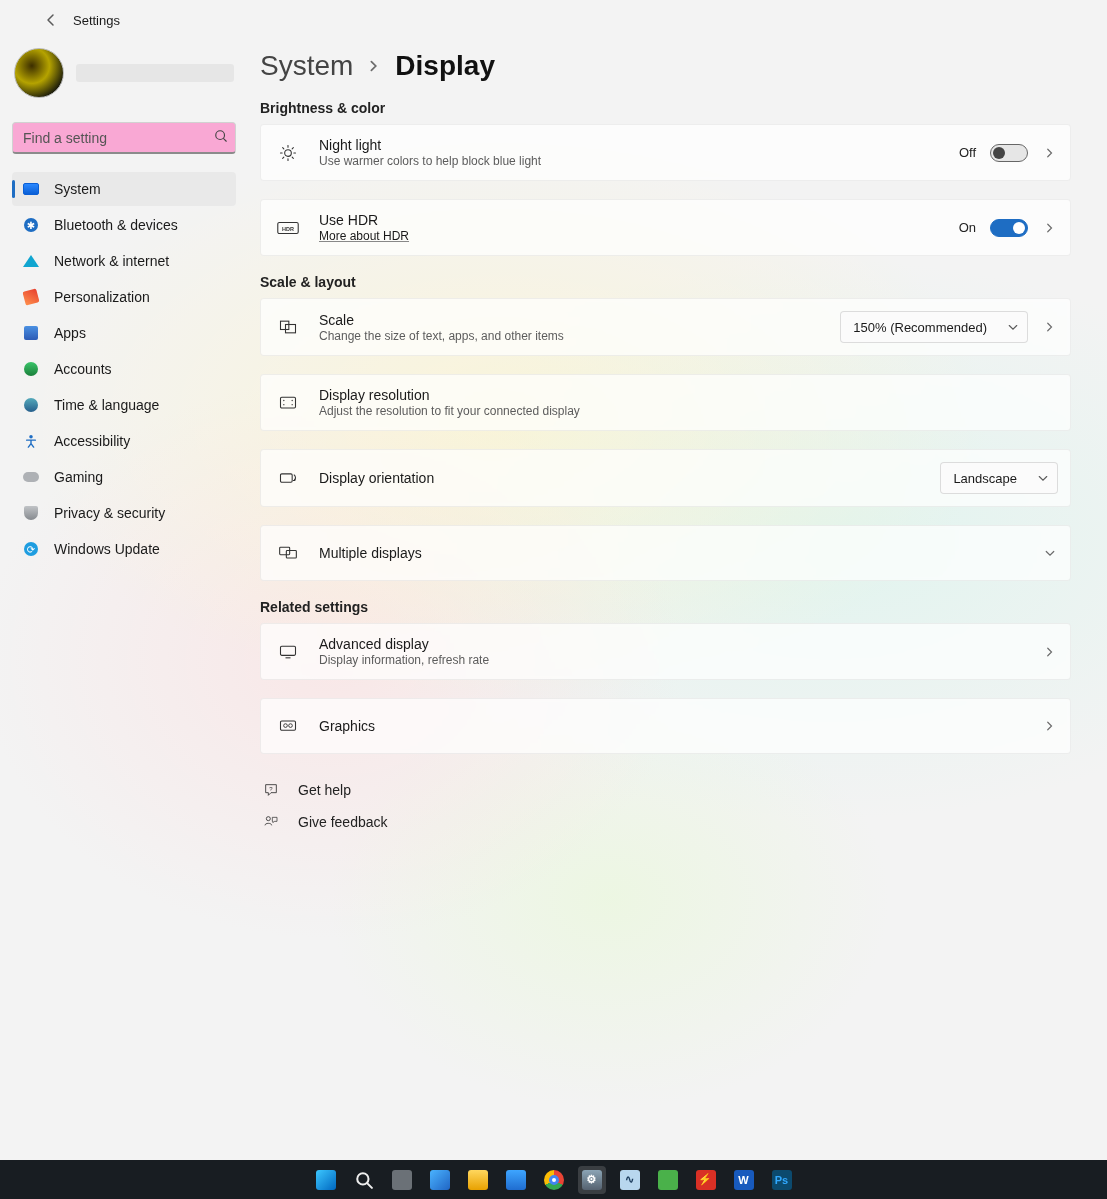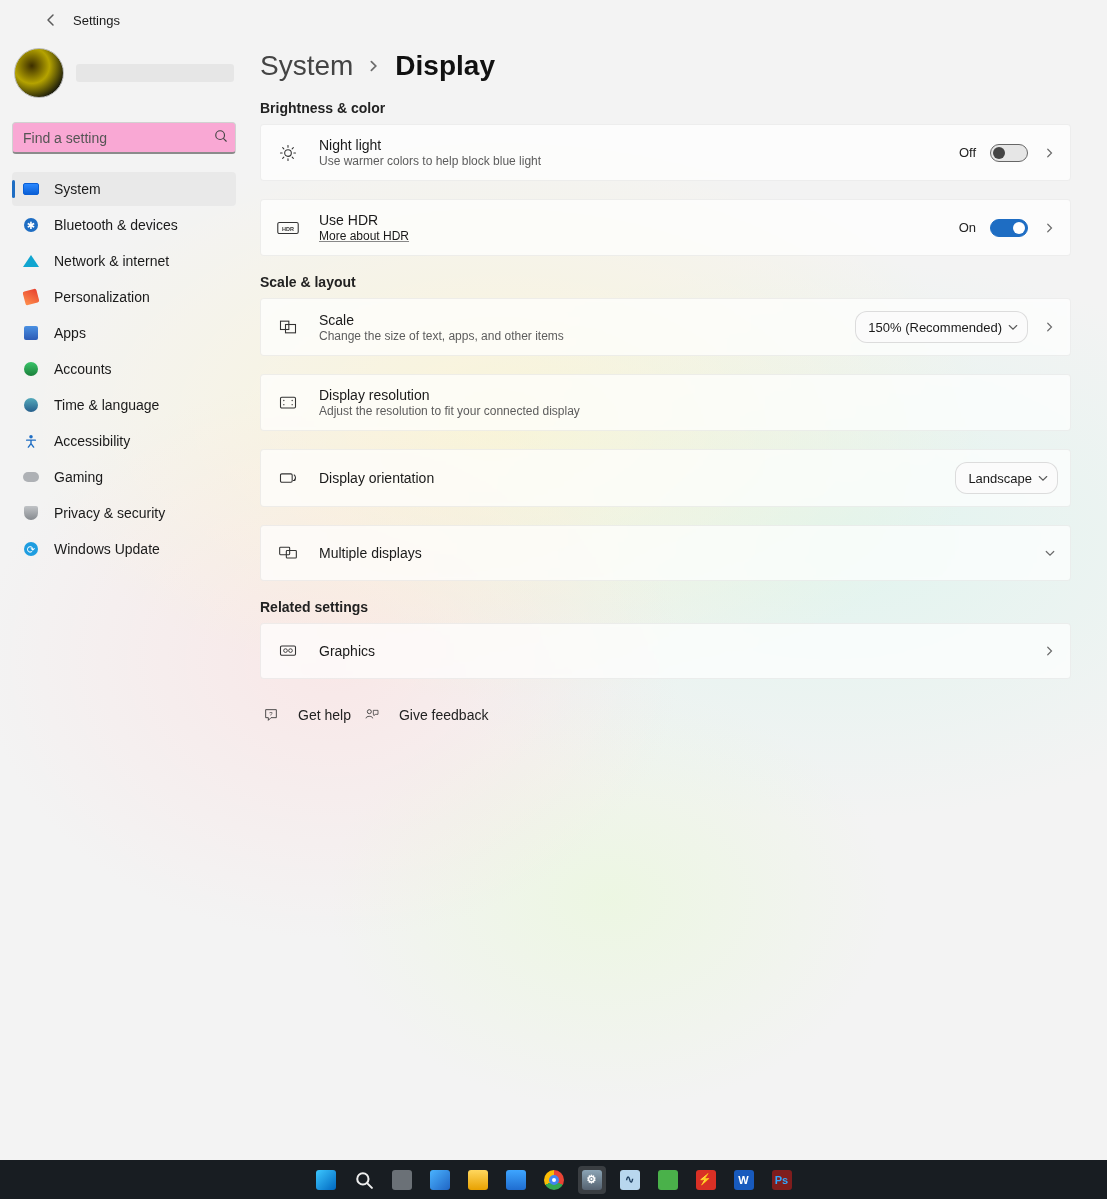--- a/index.html
+++ b/index.html
@@ -94,28 +94,28 @@
     width: 38px; height: 18px; border-radius: 10px; position: relative;
     border: 1px solid #666; background: #e6e6e6; cursor: pointer;
   }
   .toggle .knob { position: absolute; width: 12px; height: 12px; border-radius: 50%; background: #444; top: 2px; left: 2px; }
   .toggle.on { background: #1e6dc3; border-color: #1e6dc3; }
   .toggle.on .knob { background: #fff; left: auto; right: 2px; }
 
   .chev-r { width: 16px; height: 16px; color: #6b6b6b; display: flex; align-items: center; justify-content: center; cursor: pointer; }
 
   .select {
-    border: 1px solid rgba(0,0,0,0.12); background: #fbfbfb; border-radius: 12px;
-    height: 32px; padding: 0 25px 0 12px; display: flex; align-items: center;
+    border: 1px solid rgba(0,0,0,0.12); background: #fbfbfb; border-radius: 4px;
+    height: 32px; padding: 0 40px 0 12px; display: flex; align-items: center;
     font-size: 13px; color: #1a1a1a; position: relative; cursor: pointer;
     min-width: 130px;
   }
   .select .chev-d { position: absolute; right: 8px; top: 9px; color: #5b5b5b; }
 
-  .links { margin-top: 24px; display: flex; flex-direction: row; gap: 8px; }
+  .links { margin-top: 24px; display: flex; flex-direction: column; gap: 8px; }
   .link-row { display: flex; align-items: center; gap: 18px; font-size: 14px; color: #222; cursor: pointer; padding: 4px 2px; }
   .link-row .icon { width: 18px; display:flex; align-items:center; justify-content:center; color:#333; }
 
   
   .taskbar { position: absolute; left:0; right:0; bottom:0; height: 39px; background: #181d22; display:flex; align-items:center; justify-content:center; gap:10px; }
   .tb-btn { width:28px; height:28px; border-radius:4px; display:flex;align-items:center;justify-content:center; cursor:pointer;}
   .tb-btn.active { background: rgba(255,255,255,0.15); }
   .tb-ico { width:20px;height:20px;border-radius:3px;display:flex;align-items:center;justify-content:center;font-size:11px;color:#fff;font-weight:700;}
   .tb-start { background: linear-gradient(135deg,#3cc7ff,#0067c0);}
   .tb-search { color:#eee;}
@@ -123,21 +123,21 @@
   .tb-widgets { background:linear-gradient(135deg,#4ab3ff,#2065c4);}
   .tb-files { background:linear-gradient(#ffd75e,#e8a100);}
   .tb-mail { background:linear-gradient(#3da5ff,#1f6dd0);}
   .tb-chrome { background:conic-gradient(#e94435 0 120deg,#34a853 120deg 240deg,#fbbc05 240deg 360deg); border-radius:50%; position:relative;}
   .tb-chrome::after{content:"";position:absolute;inset:5px;background:#fff;border-radius:50%;border:3px solid #4285f4;}
   .tb-settings { background:linear-gradient(#8ba4b5,#556270);}
   .tb-terminal { background:#b8d7ee; color:#1a3a5a;}
   .tb-green { background:#4ab14a;}
   .tb-bolt { background:#d93025;}
   .tb-word { background:#185abd;}
-  .tb-ps { background:#7f1d1d;}
+  .tb-ps { background:#0c4a6e;}
   svg { display:block; }
 </style>
 </head>
 <body>
 
 <div class="window">
 
   <div class="titlebar">
     <div class="back-arrow">
       <svg width="16" height="16" viewBox="0 0 16 16">
@@ -395,20 +395,39 @@
               </span>
           </div>
         </div>
       </div>
 
       <div class="section-h">Related settings</div>
       <div class="cards">
         <div class="card">
           <span class="card-icon">
             <svg width="20" height="20" viewBox="0 0 24 24">
+                <rect x="3" y="5" width="18" height="11" rx="1.5" stroke="currentColor" stroke-width="1.3" fill="none"></rect>
+                <path d="M9 19 H15" stroke="currentColor" stroke-width="1.3"></path>
+              </svg>
+          </span>
+          <div class="card-text">
+            <div class="card-title">Advanced display</div>
+            <div class="card-sub">Display information, refresh rate</div>
+          </div>
+          <div class="card-right">
+            <span class="chev-r">
+                <svg width="12" height="12" viewBox="0 0 16 16">
+                  <path d="M5 3 L10 8 L5 13" stroke="currentColor" stroke-width="1.6" fill="none" stroke-linecap="round"></path>
+                </svg>
+              </span>
+          </div>
+        </div>
+        <div class="card">
+          <span class="card-icon">
+            <svg width="20" height="20" viewBox="0 0 24 24">
                 <rect x="3" y="6" width="18" height="11" rx="1.5" stroke="currentColor" stroke-width="1.3" fill="none"></rect>
                 <circle cx="9" cy="11.5" r="2.2" stroke="currentColor" stroke-width="1.1" fill="none"></circle>
                 <circle cx="15" cy="11.5" r="2.2" stroke="currentColor" stroke-width="1.1" fill="none"></circle>
               </svg>
           </span>
           <div class="card-text">
             <div class="card-title">Graphics</div>
           </div>
           <div class="card-right">
             <span class="chev-r">

